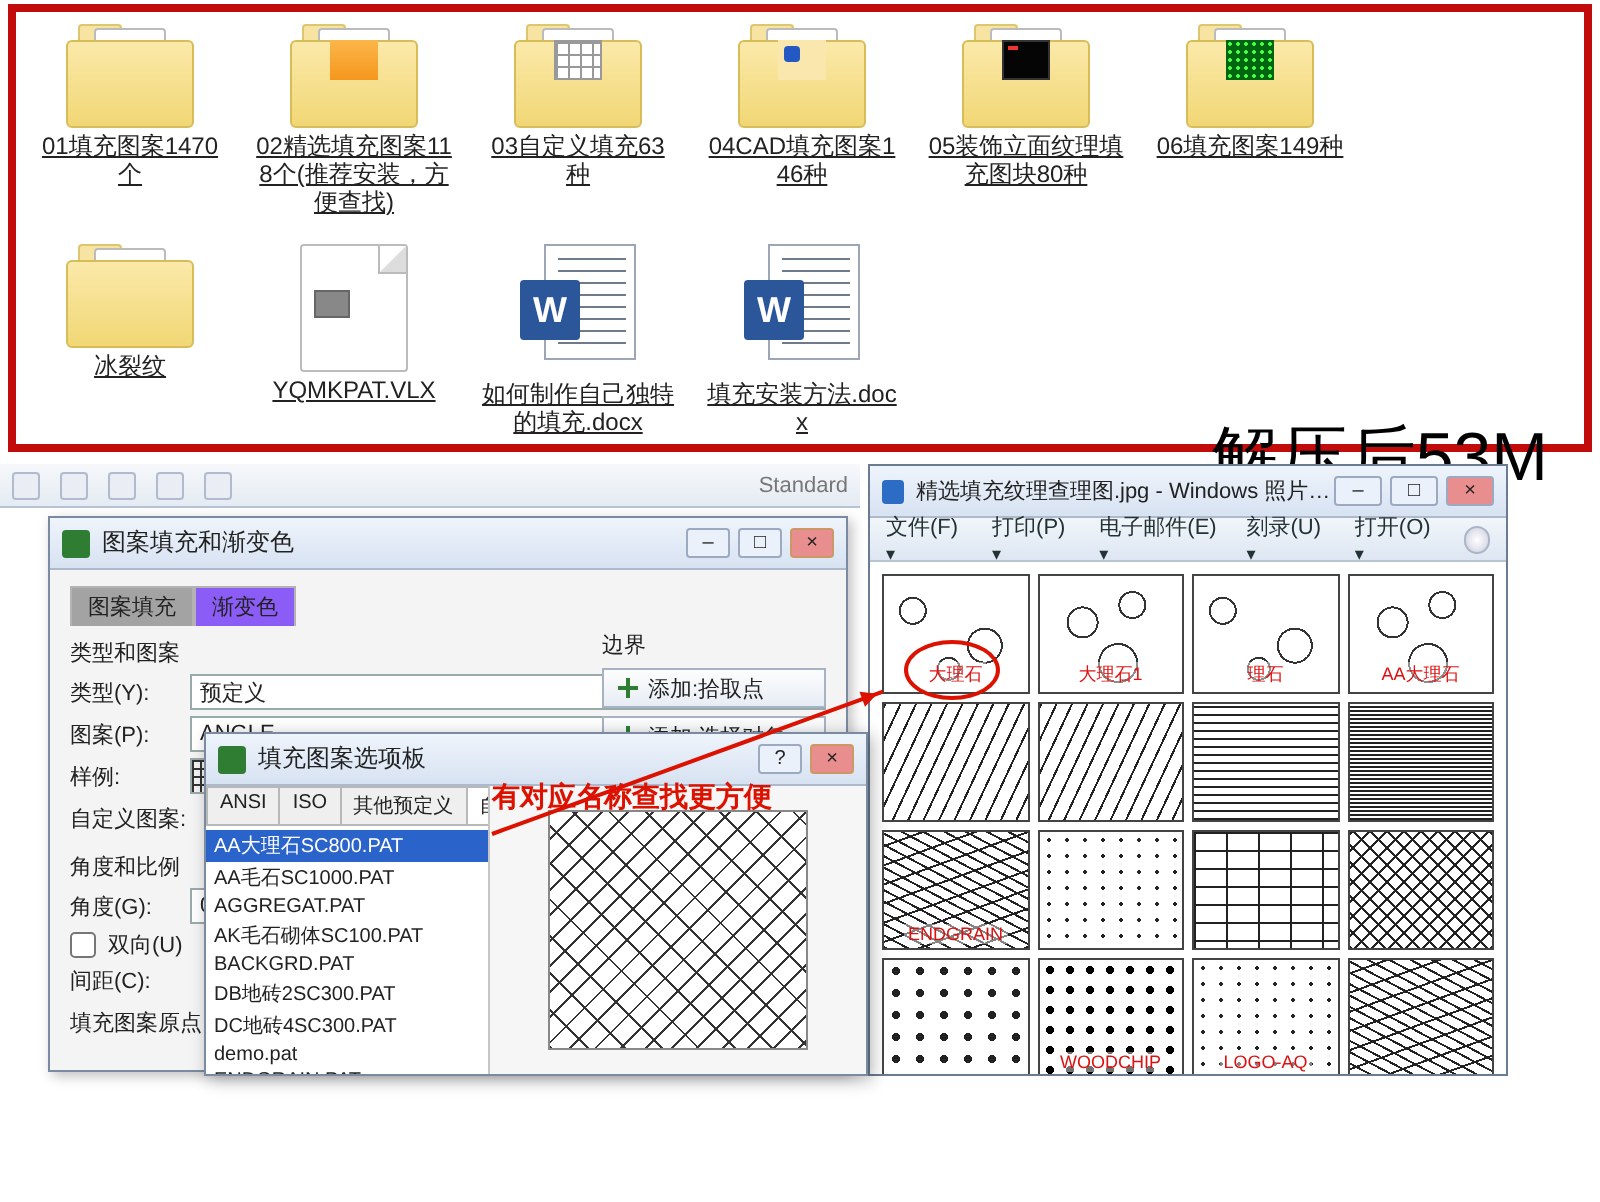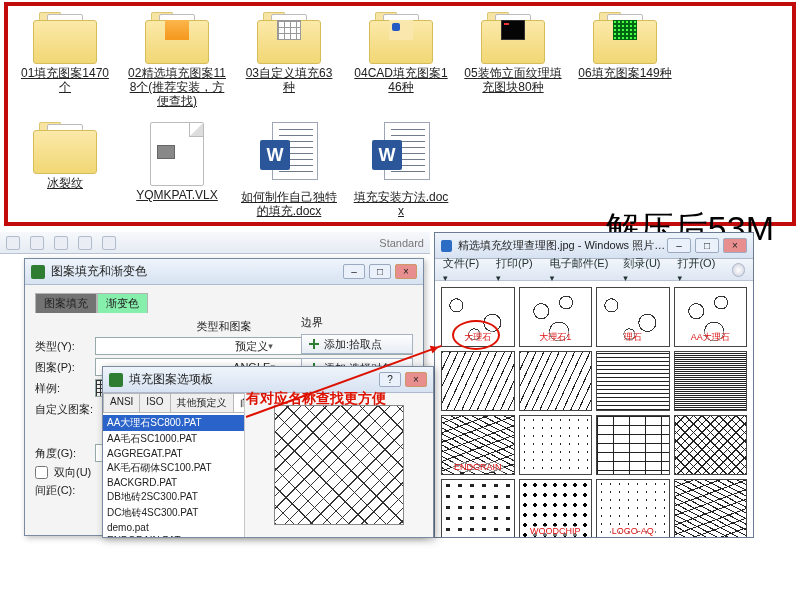--- a/index.html
+++ b/index.html
@@ -36,26 +36,26 @@
   .left-col{width:430px;position:relative;}
   .toolbar{height:22px;background:linear-gradient(#f6f8fb,#e5ebf3);border-bottom:1px solid #b8c4d4;display:flex;align-items:center;padding:0 6px;gap:10px;font-size:11px;color:#444;}
   .toolbar .tool-btn{width:14px;height:14px;background:#eaeef4;border:1px solid #b0bccd;border-radius:2px;}
   .hatch-win{position:absolute;left:24px;top:26px;width:400px;height:278px;background:#f4f4f4;border:1px solid #7a8aa0;box-shadow:2px 2px 6px rgba(0,0,0,.25);}
   .titlebar{height:26px;background:linear-gradient(#eef4fb,#d7e2f2);display:flex;align-items:center;padding:0 6px;font-size:12px;border-bottom:1px solid #aeb9cb;}
   .titlebar .ticon{width:14px;height:14px;background:#2e7d32;margin-right:6px;border-radius:2px;}
   .titlebar .winbtns{margin-left:auto;display:flex;gap:4px;}
   .titlebar .wb{width:22px;height:15px;border:1px solid #9baac0;background:#eaf1fb;border-radius:2px;display:flex;align-items:center;justify-content:center;font-size:10px;}
   .titlebar .wb.close{background:#e98e8e;border-color:#c96;}
   .panel-body{padding:8px 10px;font-size:11px;}
-  .section-label{font-size:11px;margin:4px 0 2px;text-align:center;}
+  .section-label{font-size:11px;margin:4px 0 2px;}
   .tabs{display:flex;gap:0;margin-bottom:6px;}
-  .tabs .tab{padding:2px 8px;border:1px solid #b3b3b3;background:#86efac;border-bottom:none;font-size:11px;}
+  .tabs .tab{padding:2px 8px;border:1px solid #b3b3b3;background:#8b5cf6;border-bottom:none;font-size:11px;}
   .row{display:flex;align-items:center;gap:6px;margin:3px 0;}
   .row label{width:54px;}
-  .sel{flex:1;height:18px;border:1px solid #9aa;background:#fff;display:flex;align-items:center;padding:0 4px;justify-content:center;}
+  .sel{flex:1;height:18px;border:1px solid #9aa;background:#fff;display:flex;align-items:center;padding:0 4px;justify-content:space-between;}
   .sel .chev{font-size:9px;color:#555;}
   .groupbox{position:absolute;right:10px;top:30px;width:112px;font-size:11px;}
   .groupbox .gb-title{margin-bottom:4px;}
   .groupbox .gb-btn{height:20px;border:1px solid #a7b2c3;background:linear-gradient(#fdfdfd,#e7edf5);display:flex;align-items:center;padding:0 6px;margin-bottom:4px;}
   .groupbox .gb-btn .plus{width:12px;height:12px;margin-right:4px;position:relative;}
   .groupbox .gb-btn .plus::before,.groupbox .gb-btn .plus::after{content:"";position:absolute;background:#2e7d32;}
   .groupbox .gb-btn .plus::before{left:5px;top:1px;width:2px;height:10px;}
   .groupbox .gb-btn .plus::after{top:5px;left:1px;height:2px;width:10px;}
   
   .palette-win{position:absolute;left:102px;top:134px;width:332px;height:172px;background:#f6f6f6;border:1px solid #7a8aa0;box-shadow:2px 2px 8px rgba(0,0,0,.3);}
@@ -210,21 +210,21 @@
         <div class="ticon"></div>
         <span>图案填充和渐变色</span>
         <div class="winbtns">
           <div class="wb">–</div>
           <div class="wb">□</div>
           <div class="wb close">×</div>
         </div>
       </div>
       <div class="panel-body" style="position:relative;">
         <div class="tabs">
-          <div class="tab" style="background:#737373;">图案填充</div>
+          <div class="tab" style="background:#a3a3a3;">图案填充</div>
           <div class="tab">渐变色</div>
         </div>
         <div class="section-label">类型和图案</div>
         <div class="row">
             <label>类型(Y):</label>
             <div class="sel">
               <span>预定义</span>
               <span class="chev">▾</span>
             </div>
           </div>

